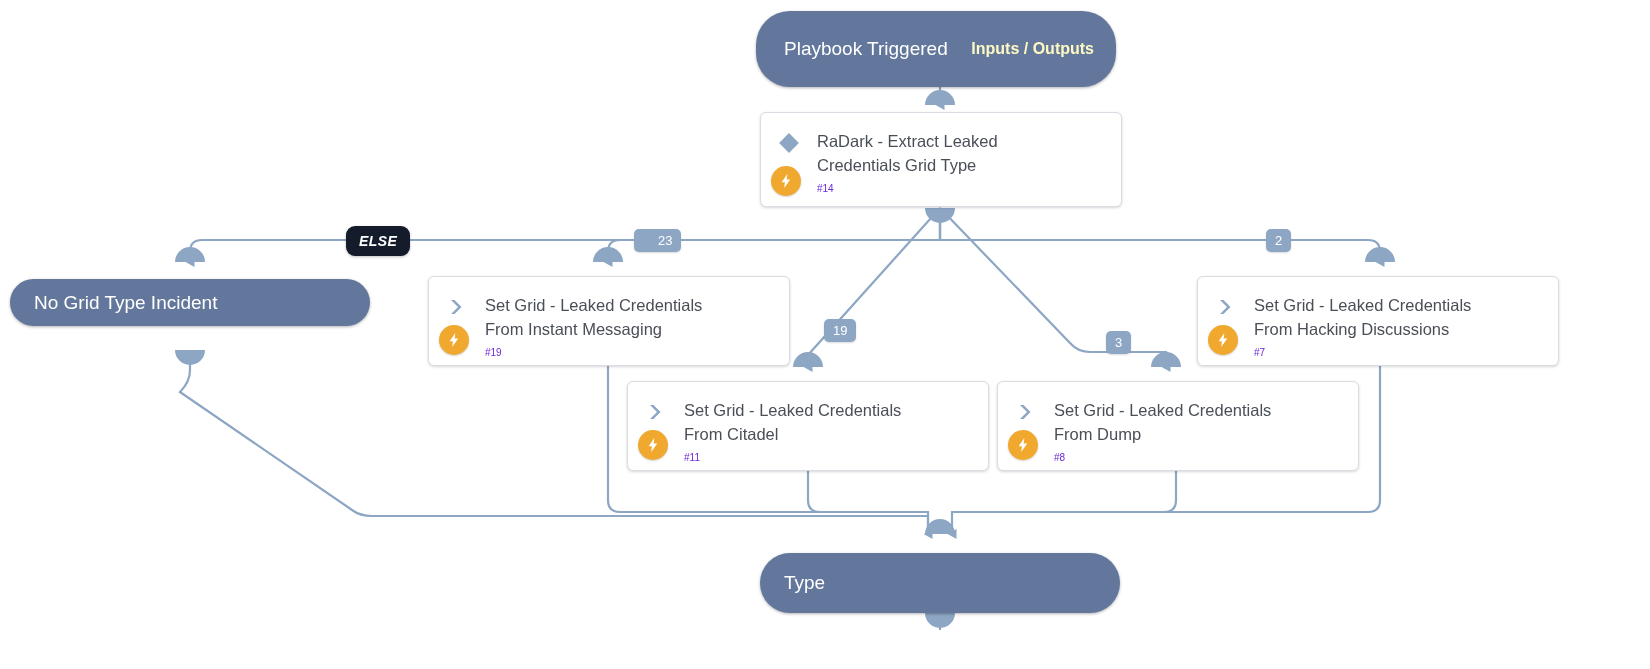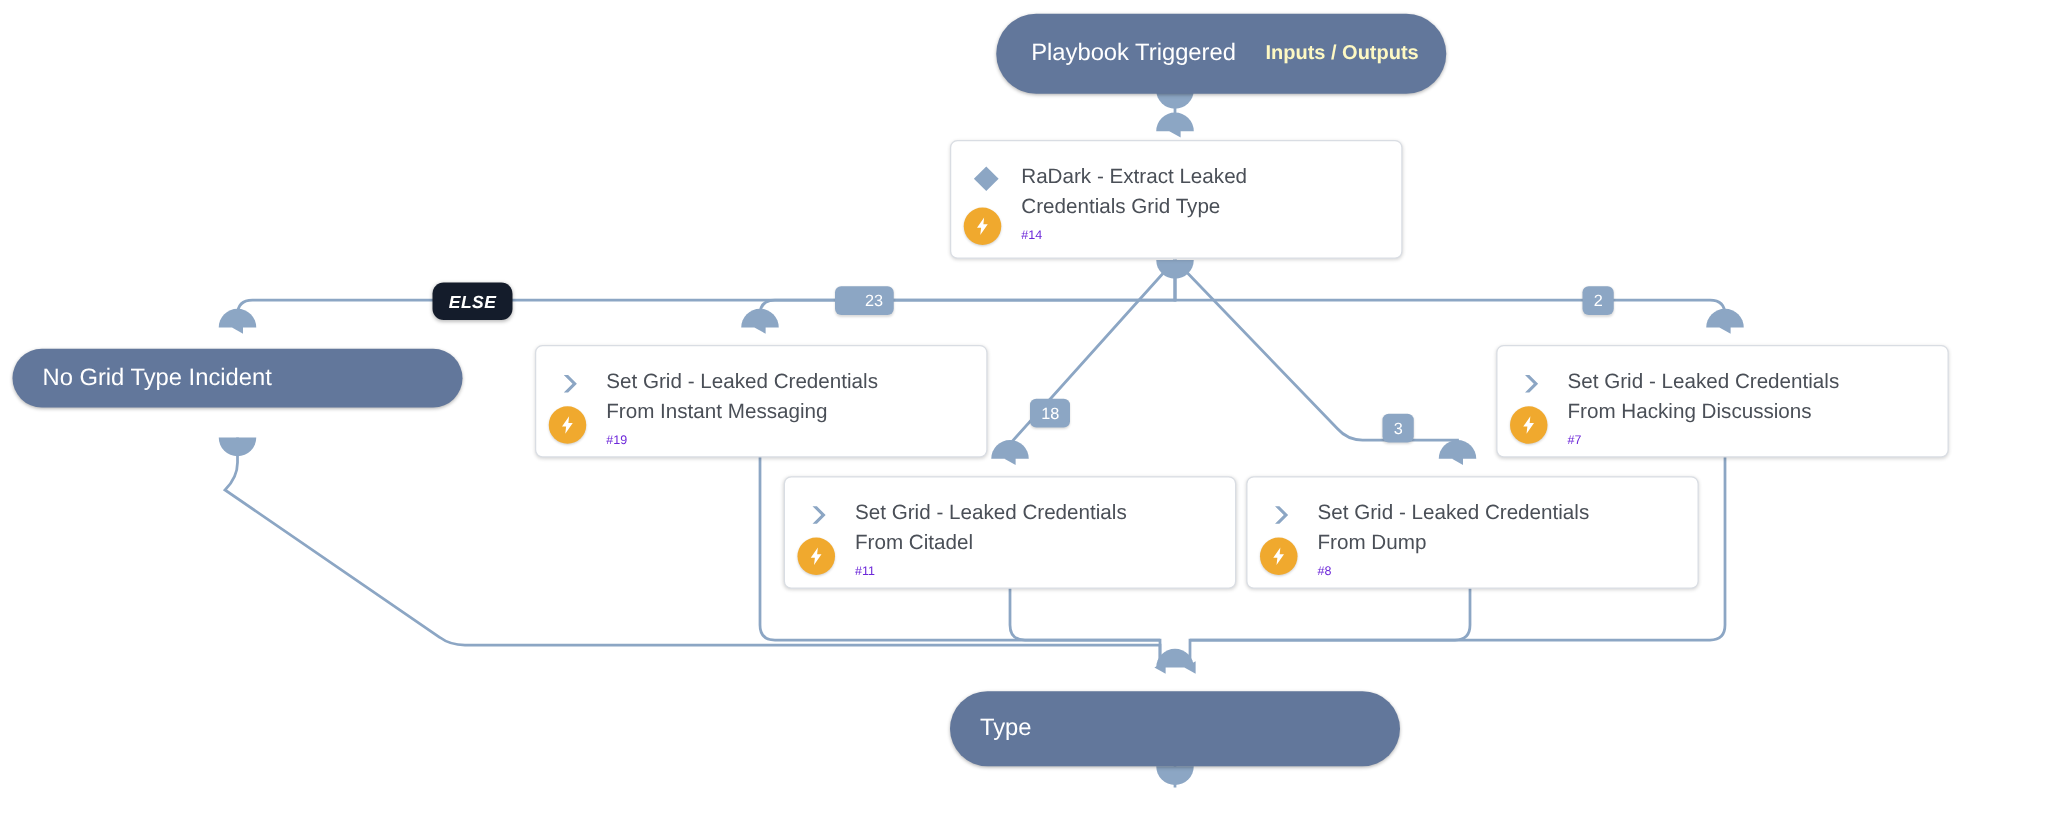--- a/index.html
+++ b/index.html
@@ -148,21 +148,21 @@
       <path d="M1151,367 a15,15 0 0,1 30,0 z"></path>
       <path d="M1161,455 a15,15 0 0,0 30,0 z"></path>
       <path d="M1365,262 a15,15 0 0,1 30,0 z"></path>
       <path d="M1365,350 a15,15 0 0,0 30,0 z"></path>
 
       <path d="M925,534 a15,15 0 0,1 30,0 z"></path>
       <path d="M925,613 a15,15 0 0,0 30,0 z"></path>
     </g>
   </svg>
 
-  <div class="pill" style="left:797px;top:11px;width:360px;height:64px;padding:0 22px 0 28px;text-align:right;">
+  <div class="pill" style="left:756px;top:11px;width:360px;height:76px;padding:0 22px 0 28px;text-align:right;">
     <span class="pill-title">Playbook Triggered</span>
     <span class="pill-sub">Inputs / Outputs</span>
   </div>
 
   <div class="card" style="left:760px;top:112px;width:362px;height:95px;">
     <span class="card-icon">
       <svg width="28" height="28" viewBox="0 0 28 28">
         <rect x="7" y="7" width="14" height="14" transform="rotate(45 14 14)" fill="#8ca6c4"></rect>
       </svg>
     </span>
@@ -253,21 +253,21 @@
       </svg>
     </span>
   </div>
 
   <div class="pill" style="left:760px;top:553px;width:360px;height:60px;padding:0 24px;">
     <span class="pill-title">Type</span>
   </div>
 
   <div class="badge-else" style="left:346px;top:226px;">ELSE</div>
 
-  <div class="badge-num" style="left:668px;top:229px;padding-left:24px;">23</div>
-
-  <div class="badge-num" style="left:824px;top:319px;">18</div>
+  <div class="badge-num" style="left:634px;top:229px;padding-left:24px;">23</div>
+
+  <div class="badge-num" style="left:824px;top:319px;">19</div>
 
   <div class="badge-num" style="left:1106px;top:331px;">3</div>
 
   <div class="badge-num" style="left:1266px;top:229px;">2</div>
 
 </div>
 
 </body></html>

